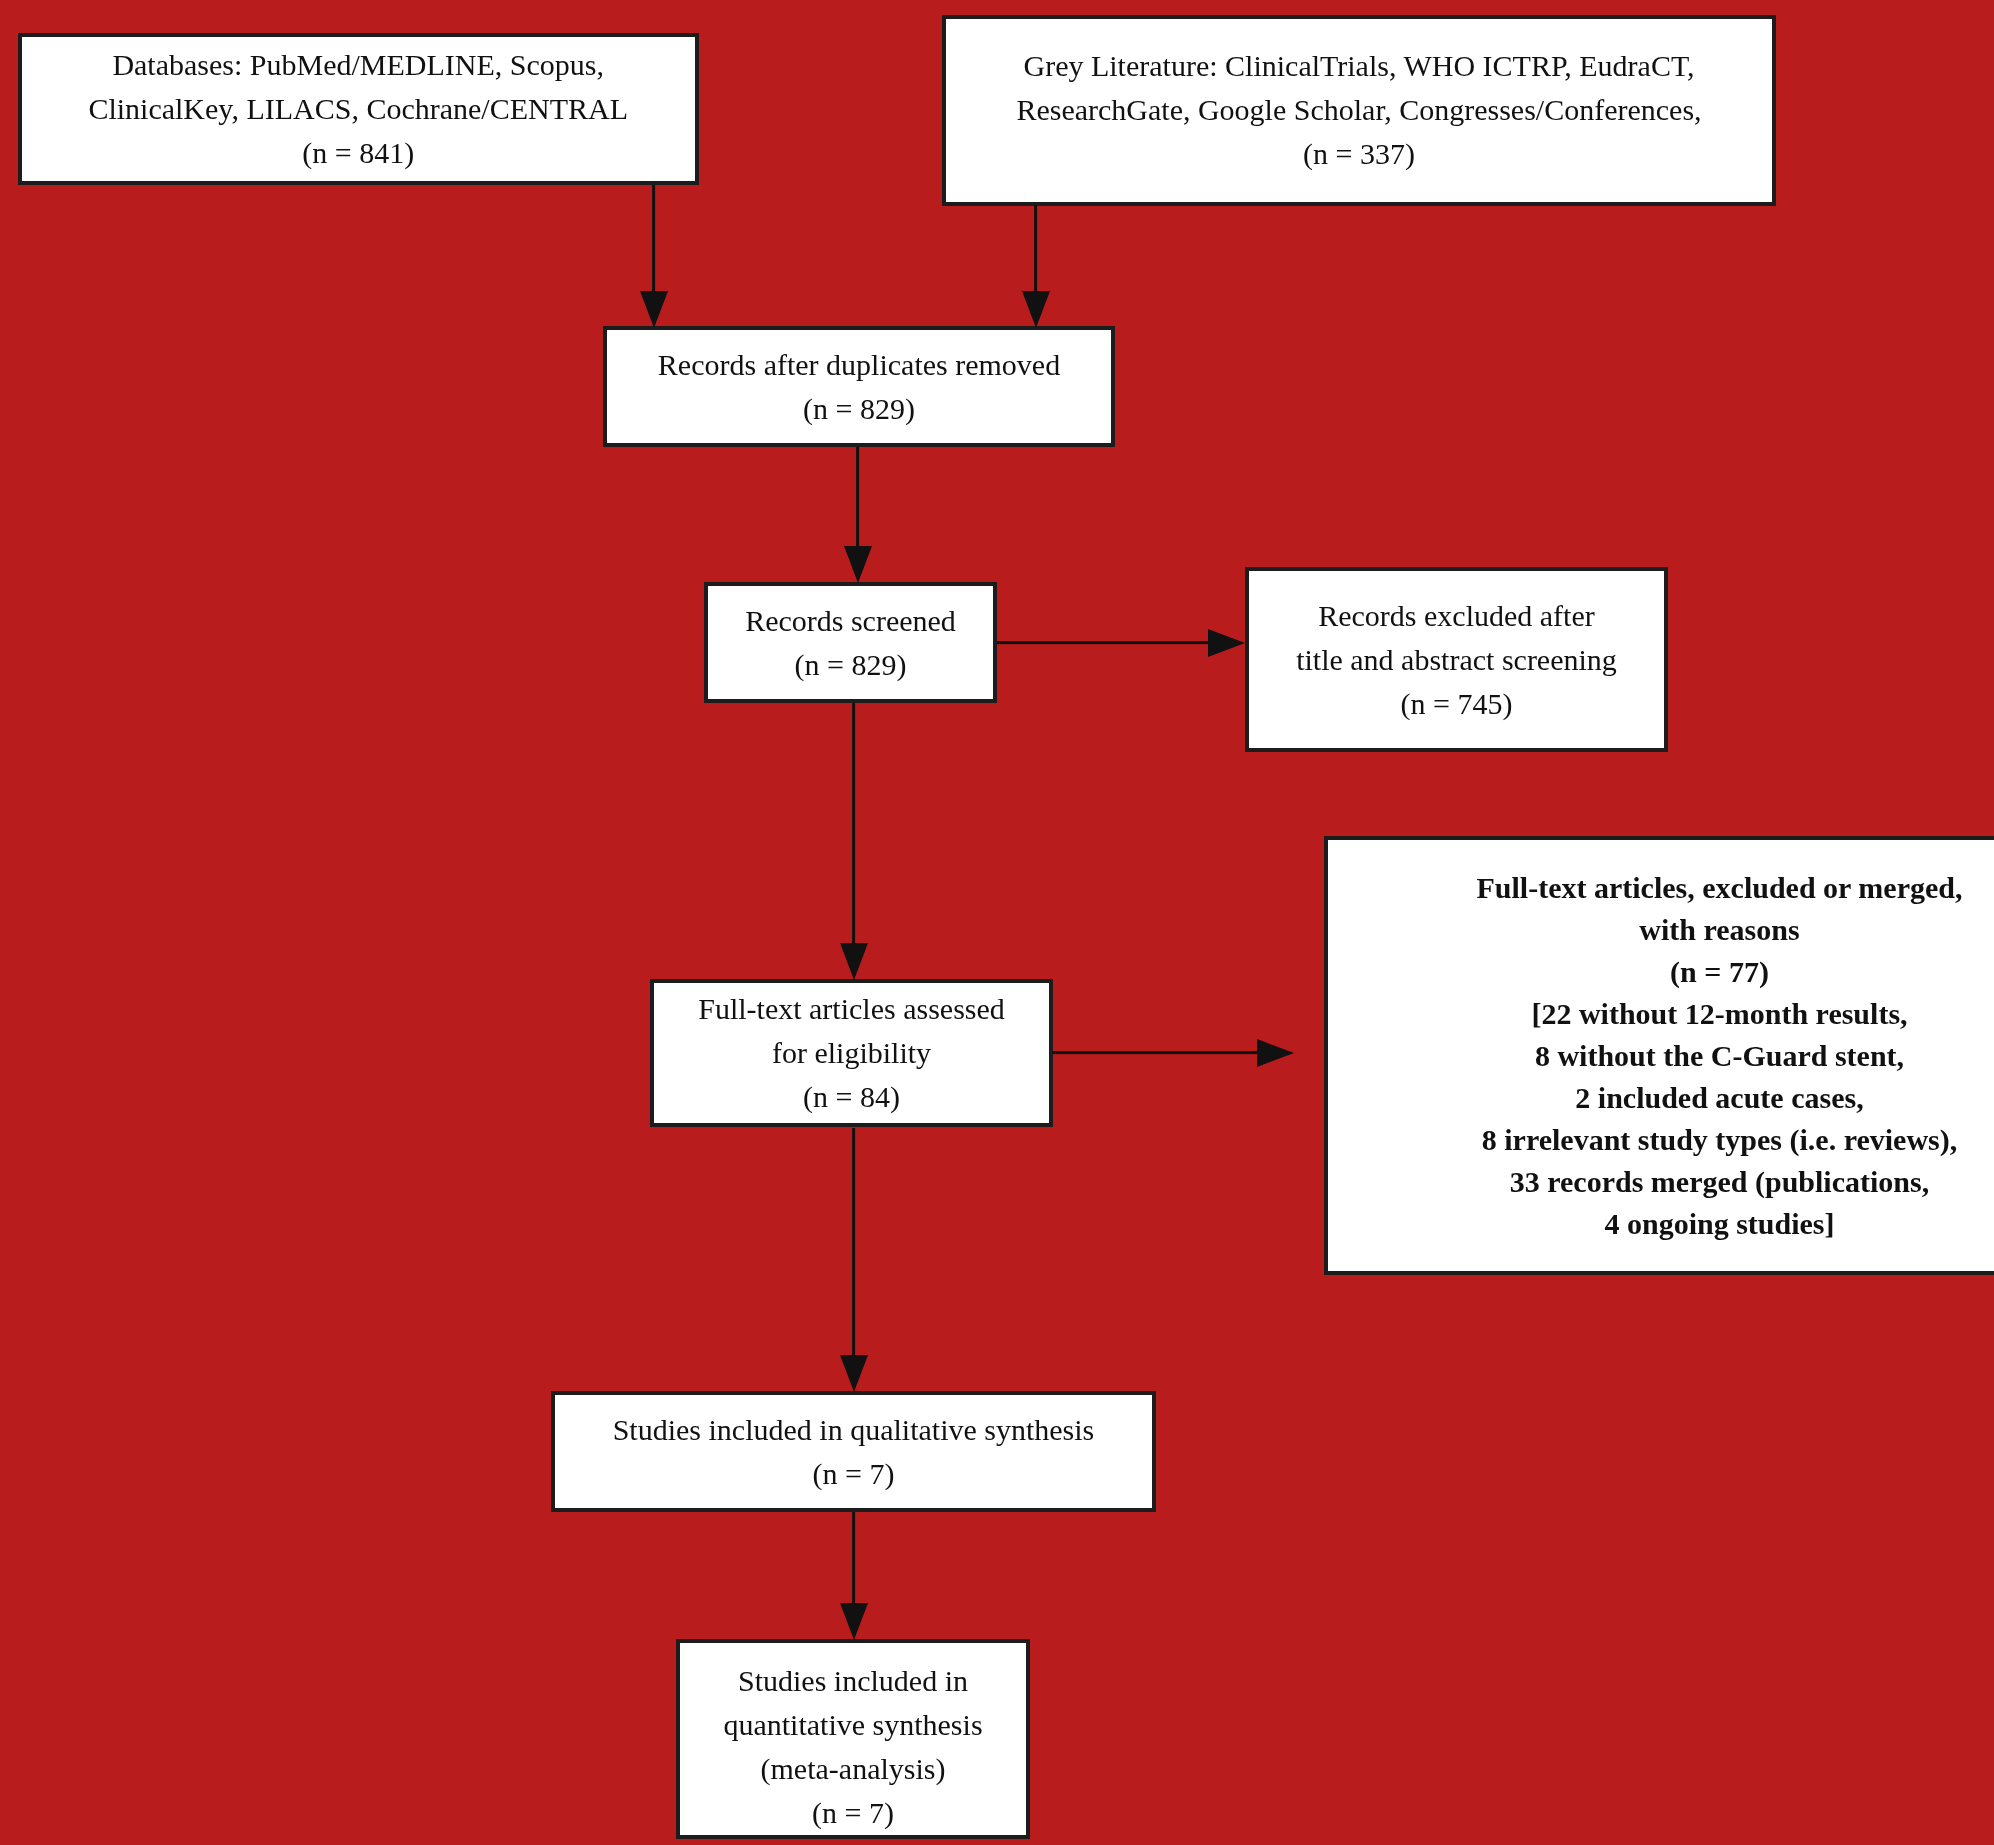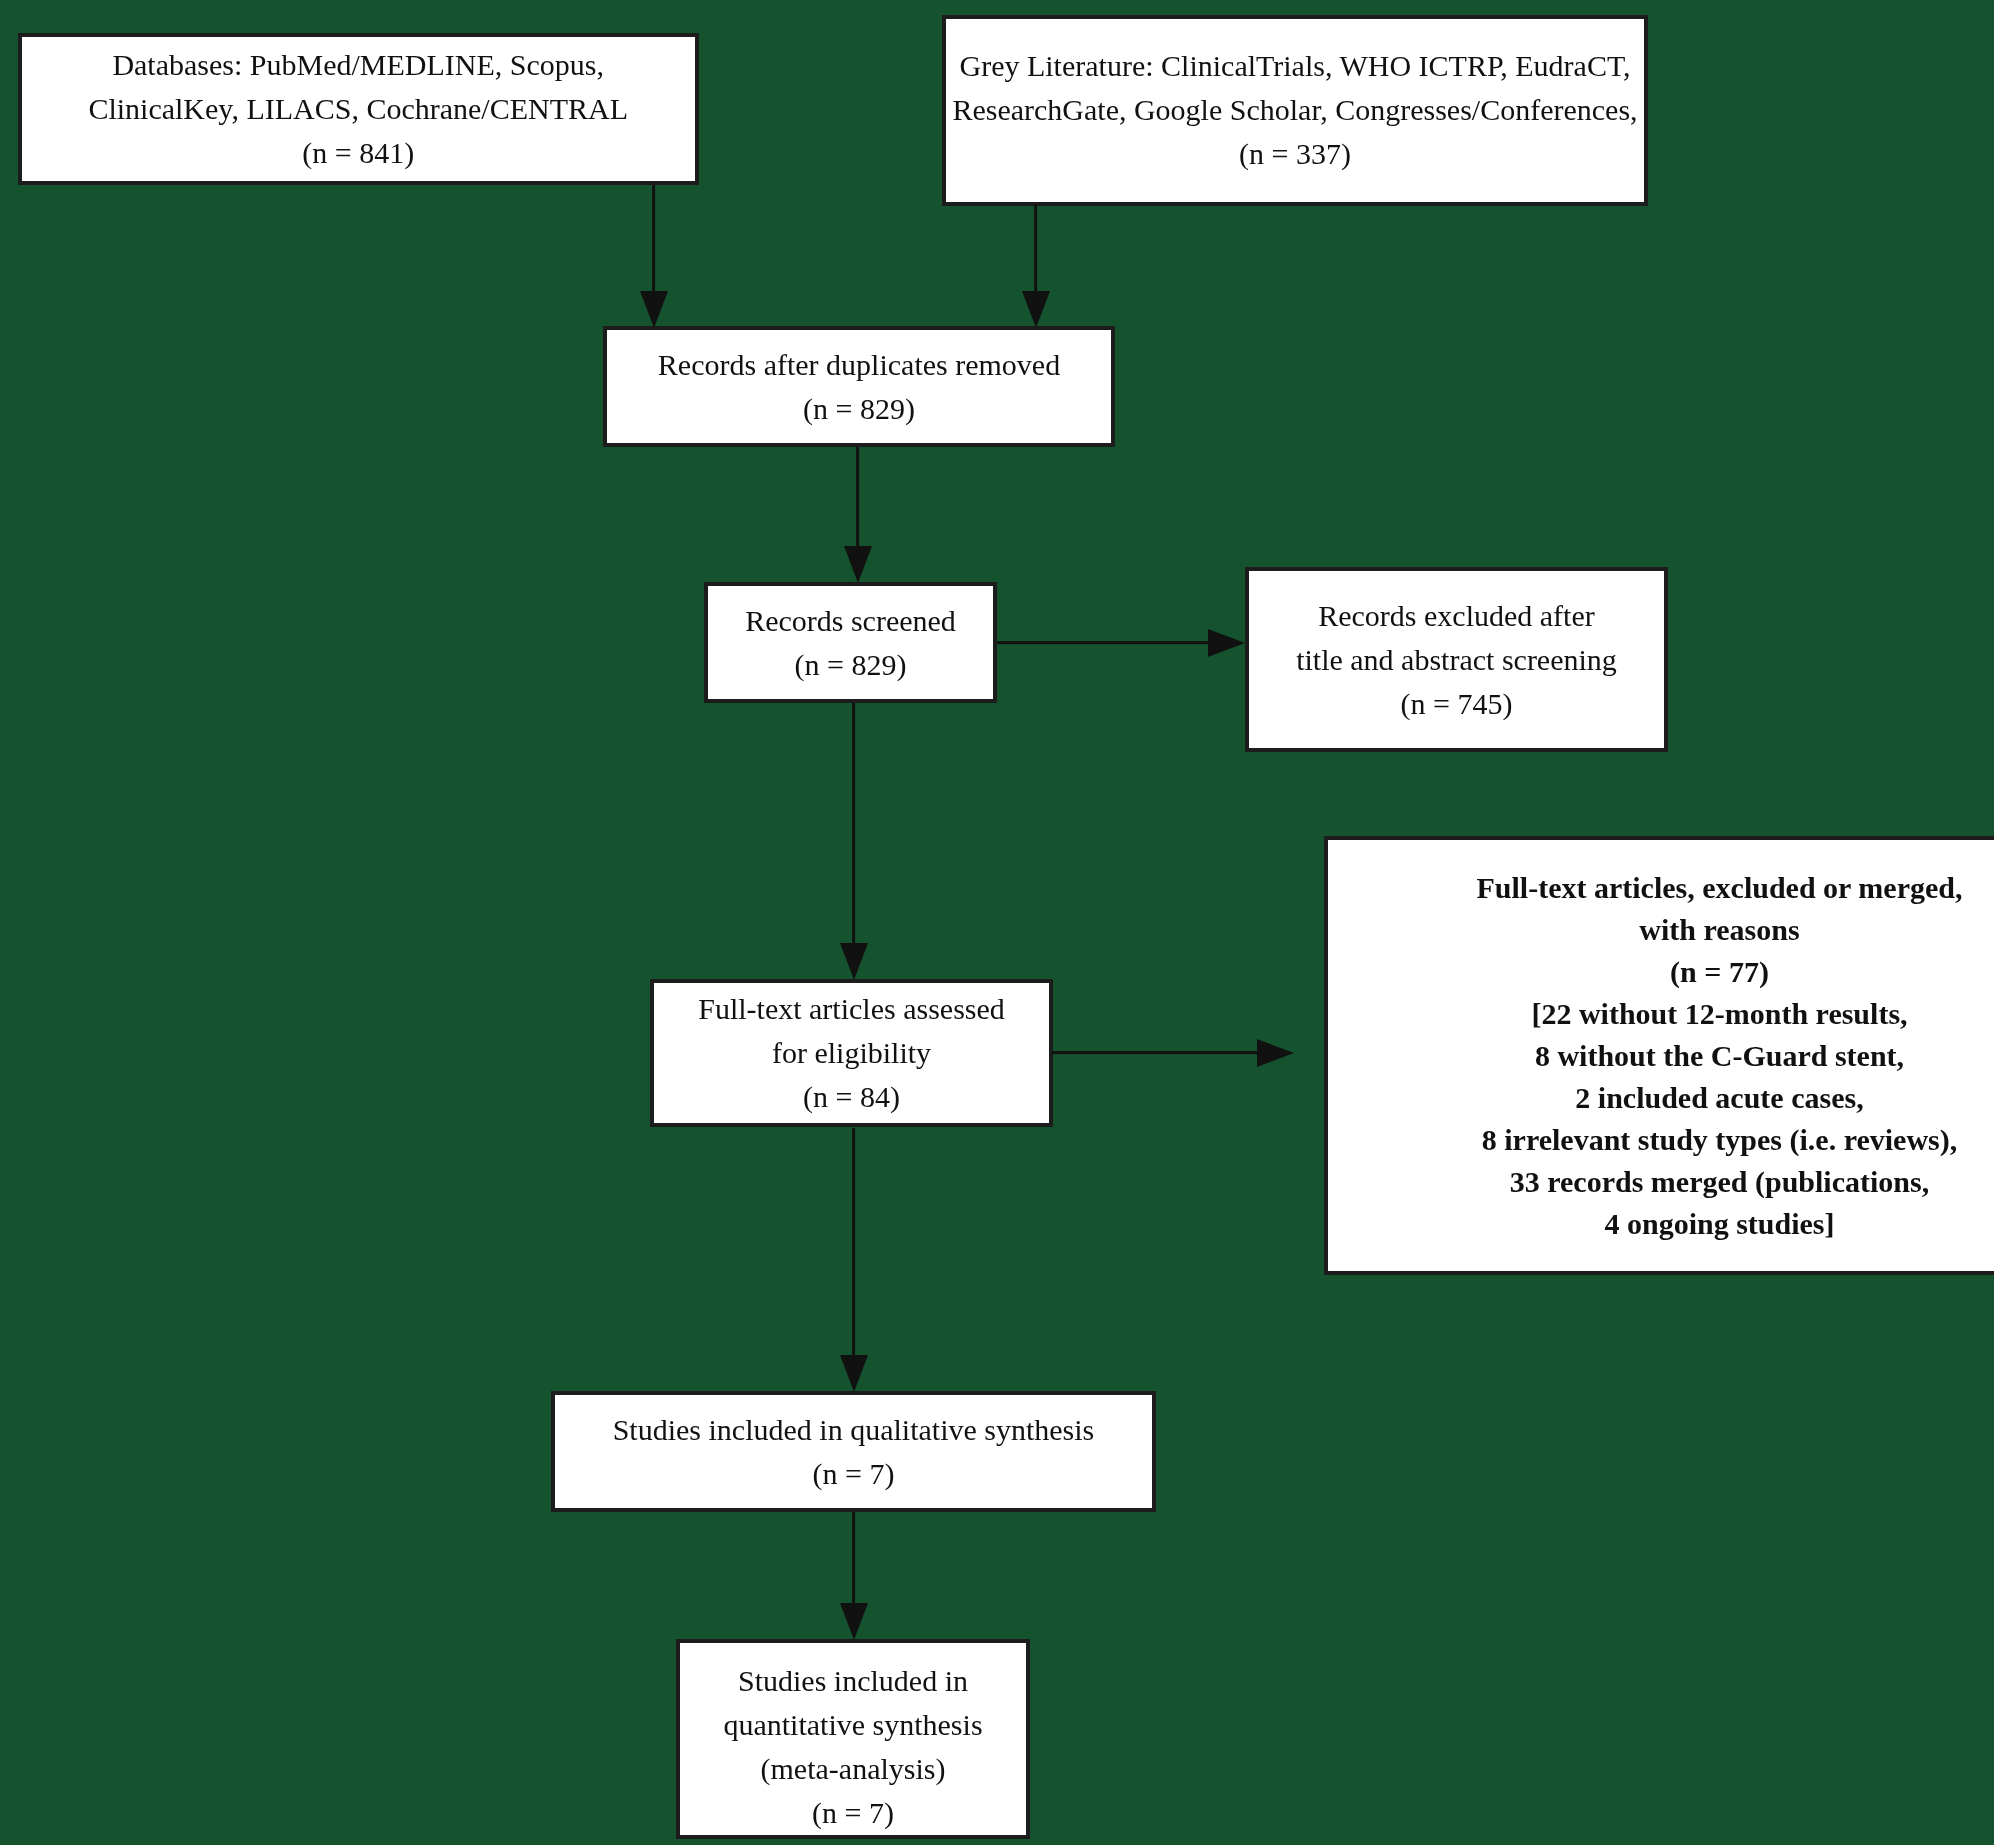--- a/index.html
+++ b/index.html
@@ -4,42 +4,42 @@
 <style>
   html, body {
     margin: 0;
     padding: 0;
     background: #ffffff;
   }
   #canvas {
     position: relative;
     width: 1995px;
     height: 1846px;
-    background: #14532d;
+    background: #b91c1c;
     font-family: "Liberation Serif", "DejaVu Serif", serif;
     color: #111111;
   }
   .node {
     position: absolute;
     box-sizing: border-box;
     background: #ffffff;
     border: 4.4px solid #1c1c1c;
     display: flex;
     flex-direction: column;
     justify-content: center;
     align-items: center;
     text-align: center;
     font-size: 30px;
     line-height: 44px;
   }
   .node span { display: block; white-space: nowrap; }
 
   
   #node-databases        { left: 17.7px;   top: 33px;   width: 681px; height: 152px; }
-  #node-grey-literature  { left: 942px; top: 14.5px;   width: 706px; height: 191px; }
+  #node-grey-literature  { left: 942px; top: 14.5px;   width: 834px; height: 191px; }
   #node-duplicates       { left: 603px;  top: 326px;  width: 512px;  height: 121px; }
   #node-screened         { left: 704px; top: 582px;  width: 293px;  height: 121px; }
   #node-excluded-title   { left: 1245px; top: 567px;  width: 423px;  height: 185px; }
   #node-fulltext         { left: 650px; top: 979px; width: 403px;  height: 148px; }
   #node-fulltext-excl    { left: 1324px; top: 836px; width: 791px; height: 439px; font-size: 30px; line-height: 42px; font-weight: bold; }
   #node-qualitative      { left: 551px;  top: 1391px; width: 605px;  height: 121px; }
   #node-quantitative     { left: 676px; top: 1639px; width: 354px;  height: 200px; justify-content: flex-end; }
 
   
   .arrow { position: absolute; }

